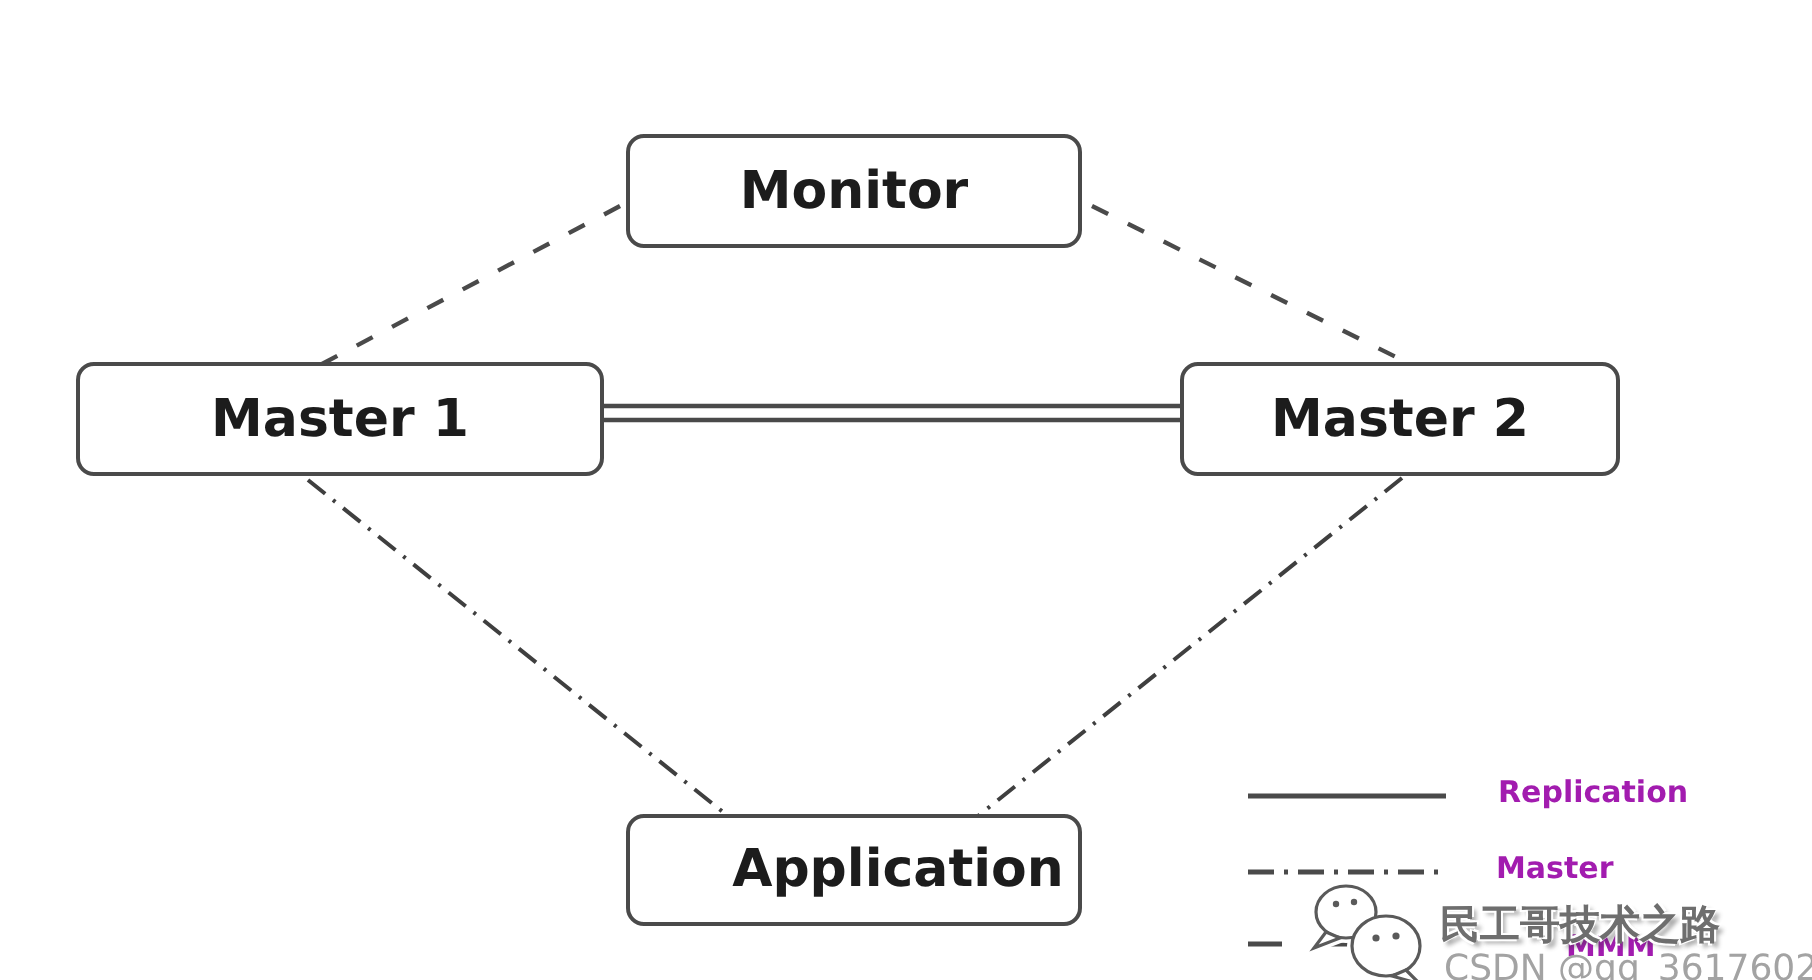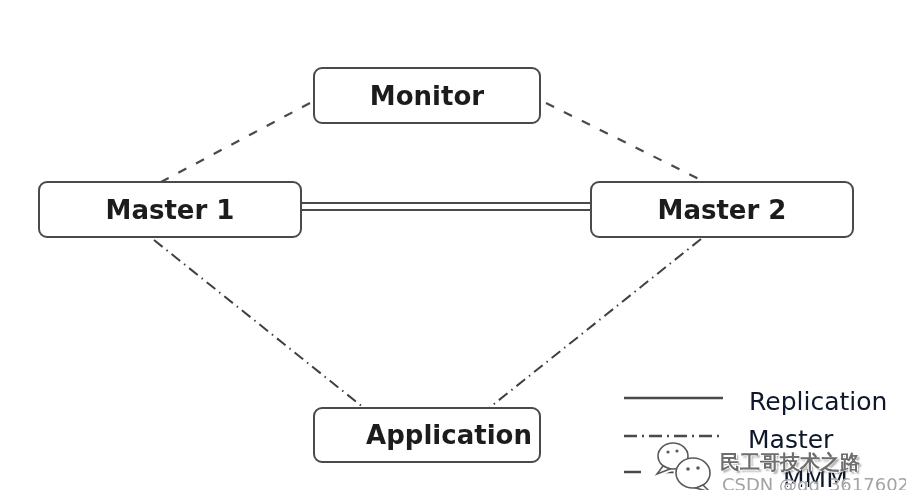--- a/index.html
+++ b/index.html
@@ -26,28 +26,28 @@
     display: flex;
     align-items: center;
     justify-content: center;
     font-size: 26px;
     font-weight: bold;
     color: #1c1c1c;
     z-index: 2;
   }
   #node-monitor     { left: 313px; top: 54px;  width: 228px; height: 57px; }
   #node-master1     { left: 38px;  top: 168px; width: 264px; height: 57px; }
-  #node-master2     { left: 590px; top: 168px; width: 264px; height: 57px; }
+  #node-master2     { left: 590px; top: 168px; width: 220px; height: 57px; }
   #node-application { left: 313px; top: 394px; width: 228px; height: 56px; padding-left: 44px; }
 
   .legend-label {
     position: absolute;
-    font-size: 25px;
-    font-weight: normal;
-    color: #0f172a;
+    font-size: 15px;
+    font-weight: bold;
+    color: #a21caf;
     white-space: nowrap;
     z-index: 2;
   }
   #legend-label-replication { left: 749px; top: 374px; }
   #legend-label-mysql       { left: 748px; top: 412px; }
   #legend-label-mmm         { left: 783px; top: 451px; }
 
   .watermark { position: absolute; z-index: 4; white-space: nowrap; }
   #wm-brand {
     left: 720px; top: 436px;

